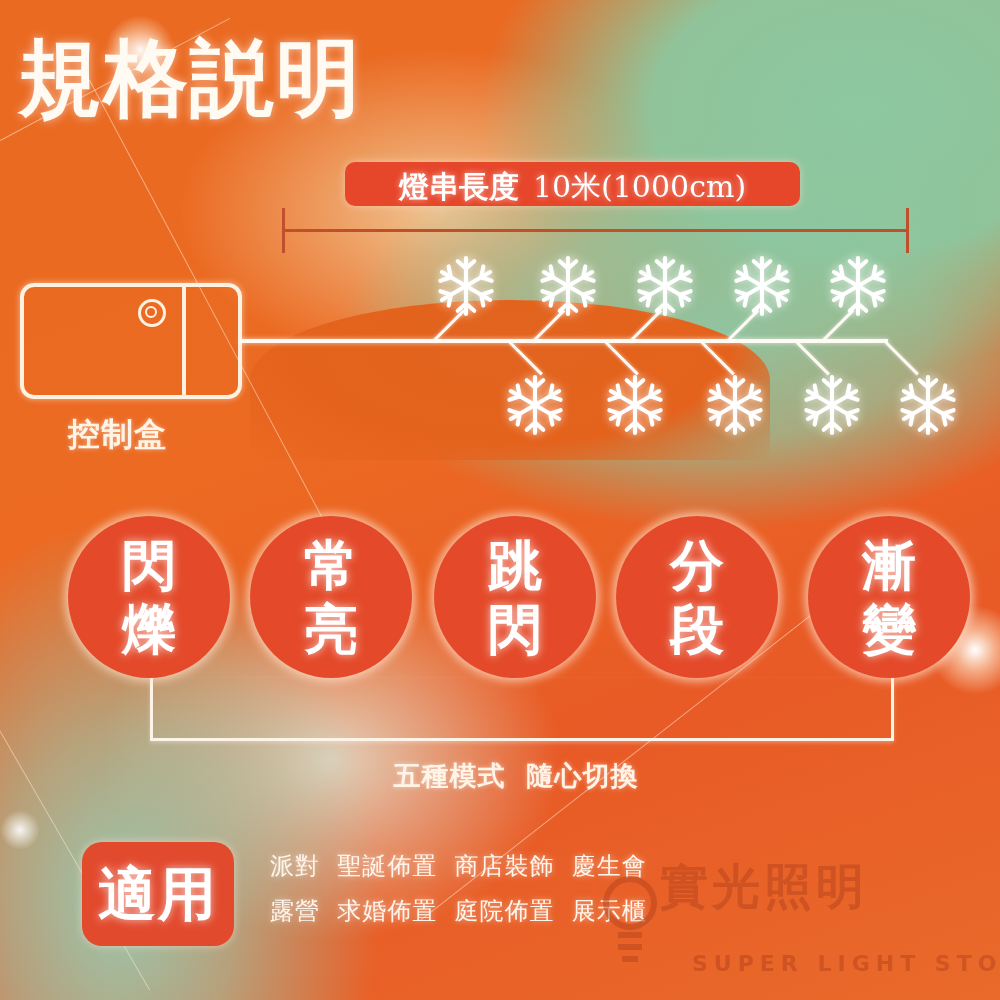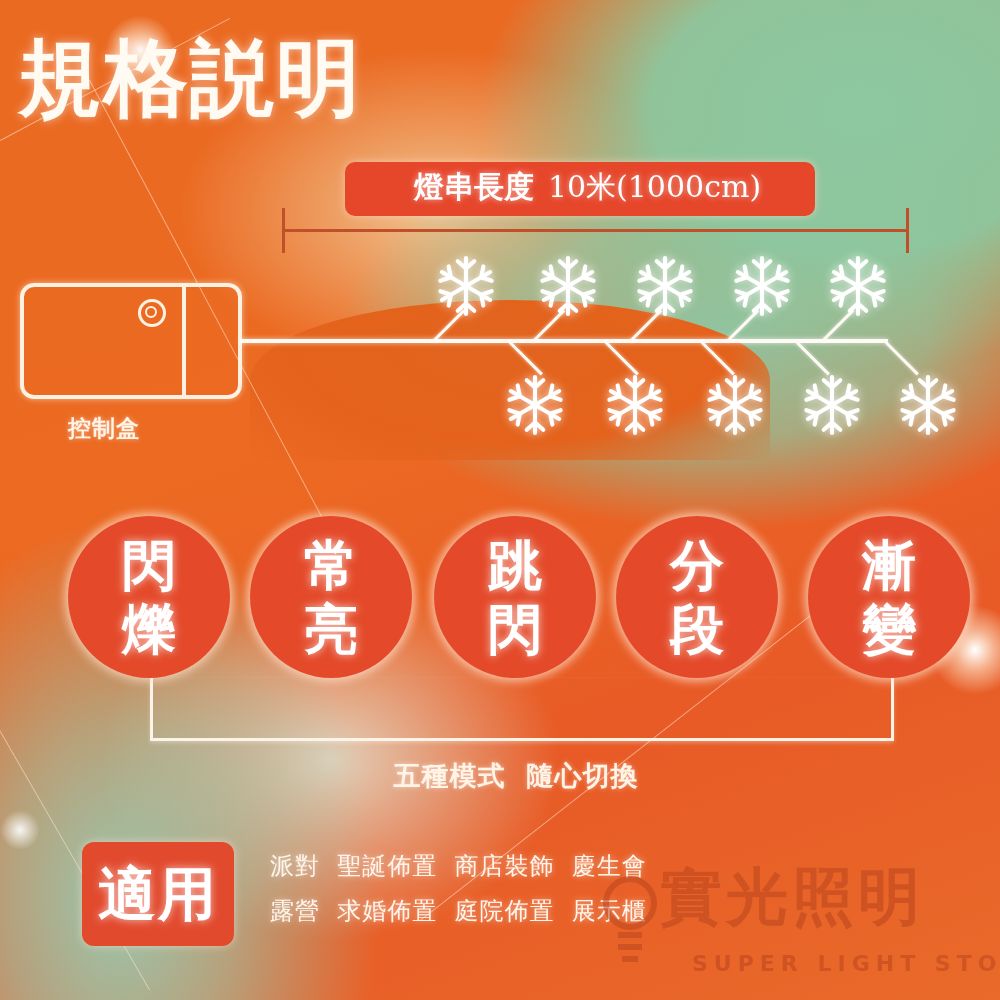--- a/index.html
+++ b/index.html
@@ -18,60 +18,60 @@
     background: radial-gradient(ellipse at 50% 30%, #e2641e 0%, #e4621c 60%, rgba(228,98,28,0) 100%); }
   .flare { position:absolute; border-radius:50%; pointer-events:none; }
   .flare.a { left:105px; top:15px; width:70px; height:70px; background: radial-gradient(circle, rgba(255,255,255,0.95) 0%, rgba(255,240,220,0.5) 35%, rgba(255,255,255,0) 70%); }
   .flare.b { left:930px; top:605px; width:90px; height:90px; background: radial-gradient(circle, rgba(255,255,255,1) 0%, rgba(255,235,210,0.6) 30%, rgba(255,255,255,0) 70%); }
   .flare.c { left:0; top:810px; width:40px; height:40px; background: radial-gradient(circle, rgba(255,255,255,0.9) 0%, rgba(255,255,255,0) 70%); }
   .streak { position:absolute; height:1px; background:rgba(255,230,210,0.55); transform-origin:0 0; }
 
   .title { position:absolute; left:18px; top:22px; font-size:84px; font-weight:bold; color:#fffaf2;
     letter-spacing:2px; text-shadow:0 0 10px rgba(255,255,255,0.55); white-space:nowrap; }
 
-  .pill { position:absolute; left:345px; top:162px; width:455px; height:54px; border-radius:10px;
+  .pill { position:absolute; left:345px; top:162px; width:455px; height:44px; border-radius:10px;
     background:#e6462a; box-shadow:0 0 8px rgba(255,220,200,0.6);
     color:#fff; font-size:30px; font-weight:bold; line-height:50px; text-align:center; white-space:nowrap;
-    text-shadow:0 0 6px rgba(255,255,255,0.6);padding-left:15px; }
+    text-shadow:0 0 6px rgba(255,255,255,0.6); }
   .pill .num { font-weight:normal; margin-left:14px; }
 
   .dim-line { position:absolute; left:283px; top:229px; width:625px; height:3px; background:#c0502c; }
   .dim-tick { position:absolute; top:208px; width:3px; height:45px; background:#c0502c; }
 
   .ctrl-box { position:absolute; left:20px; top:283px; width:214px; height:108px;
     border:4px solid #fdf1e2; border-radius:14px; box-shadow:0 0 6px rgba(255,240,220,0.6); }
   .ctrl-div { position:absolute; left:158px; top:0; width:4px; height:100%; background:#fdf1e2; }
   .ctrl-knob { position:absolute; left:114px; top:12px; width:22px; height:22px; border:3px solid #fdf1e2; border-radius:50%; }
   .ctrl-knob::after { content:""; position:absolute; left:4px; top:4px; width:8px; height:8px; border:2px solid #fdf1e2; border-radius:50%; }
-  .ctrl-label { position:absolute; left:68px; top:413px; font-size:23px; font-weight:bold; color:#fff4e6;
+  .ctrl-label { position:absolute; left:68px; top:413px; font-size:32px; font-weight:bold; color:#fff4e6;
     text-shadow:0 0 5px rgba(255,255,255,0.5); letter-spacing:1px; }
 
   .cord { position:absolute; left:240px; top:339px; width:648px; height:4px; background:#fffaf4; box-shadow:0 0 5px rgba(255,255,255,0.7); }
   .branch { position:absolute; height:3px; background:#fffaf4; transform-origin:0 50%; box-shadow:0 0 4px rgba(255,255,255,0.6); }
   .flake { position:absolute; width:62px; height:62px; }
   .flake svg { width:100%; height:100%; filter: drop-shadow(0 0 5px rgba(255,255,255,0.85)); }
 
   .mode { position:absolute; width:162px; height:162px; border-radius:50%; background:#e44a2a;
     box-shadow:0 0 10px 3px rgba(255,225,205,0.75); display:flex; flex-direction:column; align-items:center; justify-content:center; }
   .mode span { display:block; color:#fff; font-size:54px; line-height:64px; font-weight:bold;
     text-shadow:0 0 8px rgba(255,255,255,0.75); }
 
   .bracket { position:absolute; left:150px; top:678px; width:738px; height:60px;
     border:3px solid #fdf3e6; border-top:none; box-shadow:0 2px 4px rgba(255,255,255,0.3); }
   .mode-caption { position:absolute; left:0; width:1000px; top:758px; text-align:center; padding-left:32px; box-sizing:border-box;
     font-size:27px; font-weight:bold; color:#fff4e6; letter-spacing:1px; text-shadow:0 0 5px rgba(255,255,255,0.5); white-space:pre; }
 
-  .use-box { position:absolute; left:82px; top:842px; width:152px; height:104px; border-radius:12px; background:#e24a2e;
+  .use-box { position:absolute; left:82px; top:842px; width:152px; height:104px; border-radius:20px; background:#e24a2e;
     box-shadow:0 0 8px rgba(255,225,205,0.6); color:#fff; font-size:58px; font-weight:bold; line-height:104px; text-align:center;
     text-shadow:0 0 8px rgba(255,255,255,0.7); letter-spacing:2px; }
   .use-row { position:absolute; left:270px; font-size:24px; font-weight:normal; color:#fff5ea; white-space:pre;
     text-shadow:0 0 6px rgba(255,255,255,0.55); letter-spacing:1px; }
 
   .wm { position:absolute; left:600px; top:855px; color:rgba(185,70,30,0.55); }
-  .wm-cn { position:absolute; left:60px; top:0; font-size:62px; font-family:"DejaVu Sans", sans-serif; font-weight:bold; letter-spacing:4px; white-space:nowrap; }
+  .wm-cn { position:absolute; left:60px; top:0; font-size:48px; font-family:"DejaVu Sans", sans-serif; font-weight:bold; letter-spacing:4px; white-space:nowrap; }
   .wm-en { position:absolute; left:92px; top:96px; font-size:22px; font-family:"DejaVu Sans", sans-serif; font-weight:bold; letter-spacing:6px; white-space:nowrap; }
   .wm-bulb { position:absolute; left:0; top:18px; width:60px; height:100px; }
 </style>
 </head>
 <body>
 
 <div class="bg">
   <div class="hill"></div>
   <div class="streak" style="left:0;top:140px;width:260px;transform:rotate(-28deg);"></div>
   <div class="streak" style="left:90px;top:80px;width:520px;transform:rotate(62deg);"></div>

